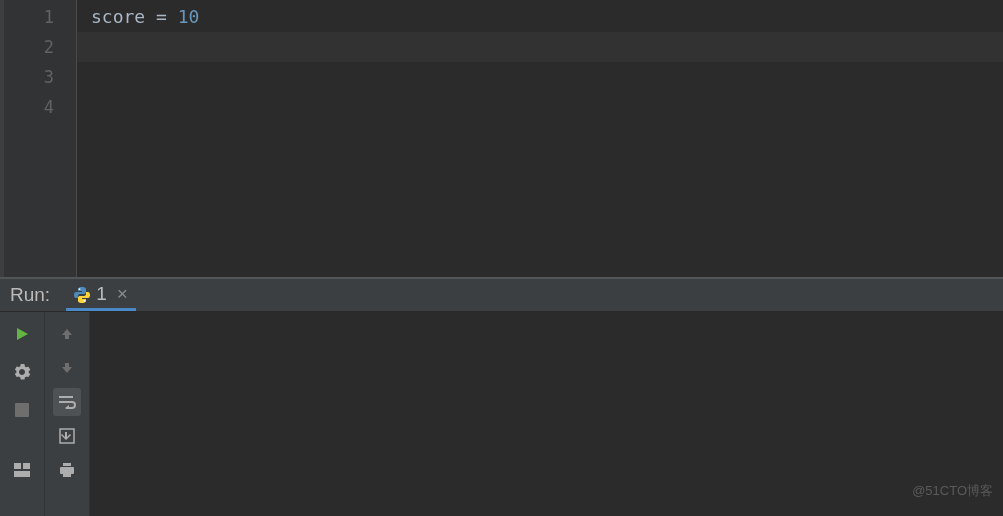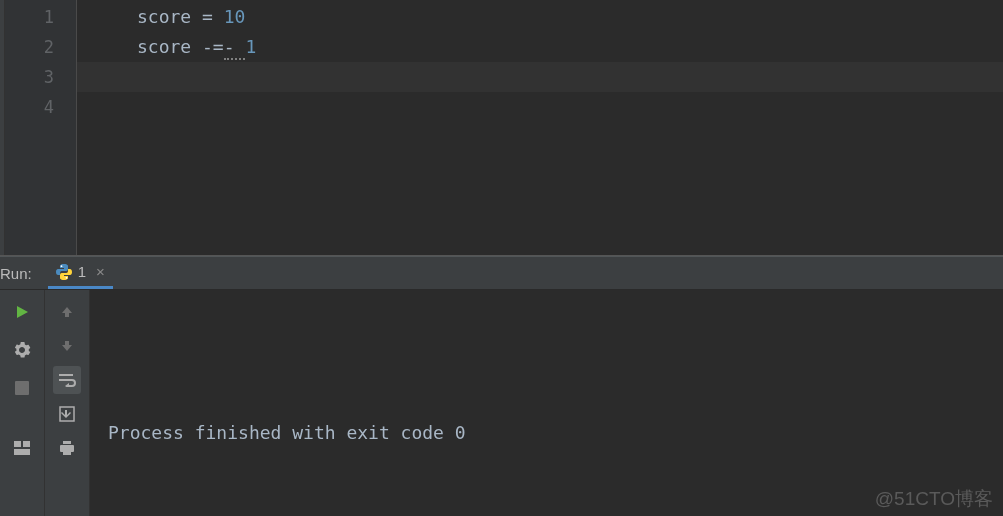--- a/index.html
+++ b/index.html
@@ -43,21 +43,20 @@
     padding-top: 2px;
     padding-left: 14px;
     position: relative;
   }
   .code-line {
     font-size: 18px;
     line-height: 30px;
     height: 30px;
     color: #a9b7c6;
     white-space: pre;
-    margin-left: 46px;
   }
   .line4 {
     background: #323232;
     margin-left: -14px;
     padding-left: 14px;
     width: calc(100% + 14px);
   }
   .kw-var { color: #a9b7c6; }
   .kw-op { color: #a9b7c6; }
   .kw-num { color: #6897bb; }
@@ -74,22 +73,23 @@
     flex-direction: column;
     border-top: 1px solid #555;
   }
   .run-header {
     height: 34px;
     background: #3c3f41;
     border-top: 1px solid #515658;
     border-bottom: 1px solid #2a2a2a;
     display: flex;
     align-items: center;
+    padding-left: 10px;
     font-family: sans-serif;
-    font-size: 15px;
+    font-size: 19px;
     color: #bbbbbb;
   }
   .run-label { margin-right: 16px; }
   .run-tab {
     display: flex;
     align-items: center;
     height: 100%;
     padding: 0 8px;
     border-bottom: 3px solid #4a88c7;
     gap: 6px;
@@ -144,40 +144,39 @@
     flex: 1;
     padding: 8px 18px;
     font-size: 18px;
     line-height: 30px;
     color: #a9b7c6;
     white-space: pre;
   }
   .watermark {
     position: absolute;
     right: 10px;
-    bottom: 4px;
+    bottom: 16px;
     font-family: sans-serif;
-    font-size: 19px;
+    font-size: 13px;
     color: #5a5a5a;
   }
 </style>
 </head>
 <body>
 
 <div class="editor-area">
   <div class="side-strip"></div>
   <div class="gutter" id="gutter">
       <div class="lineno">1</div>
       <div class="lineno">2</div>
       <div class="lineno">3</div>
       <div class="lineno">4</div>
     </div>
   <div class="code" id="code">
       <div class="code-line"><span class="kw-var">score </span><span class="kw-op">= </span><span class="kw-num">10</span></div>
-      <div class="code-line"><span class="kw-var">score </span><span class="kw-op">-=</span><span class="kw-op squiggle">- </span><span class="kw-num">1</span></div>
       <div class="code-line line4"></div>
     </div>
 </div>
 
 <div class="run-panel">
   <div class="run-header">
     <span class="run-label">Run:</span>
     <div class="run-tab">
       <span class="py-icon">
         <svg viewBox="0 0 16 16" width="16" height="16">
@@ -244,18 +243,17 @@
       </div>
       <div class="tool-btn">
         <svg width="16" height="16" viewBox="0 0 16 16">
             <path fill="#adadad" d="M4 1h8v3H4zM2 5h12a1 1 0 0 1 1 1v5a1 1 0 0 1-1 1h-2v3H4v-3H2a1 1 0 0 1-1-1V6a1 1 0 0 1 1-1zm3 6h6v3H5z"></path>
           </svg>
       </div>
     </div>
 
     <div class="console">
       <div></div>
-      <div>Process finished with exit code 0</div>
     </div>
   </div>
 </div>
 
 <div class="watermark">@51CTO博客</div>
 
 </body></html>

